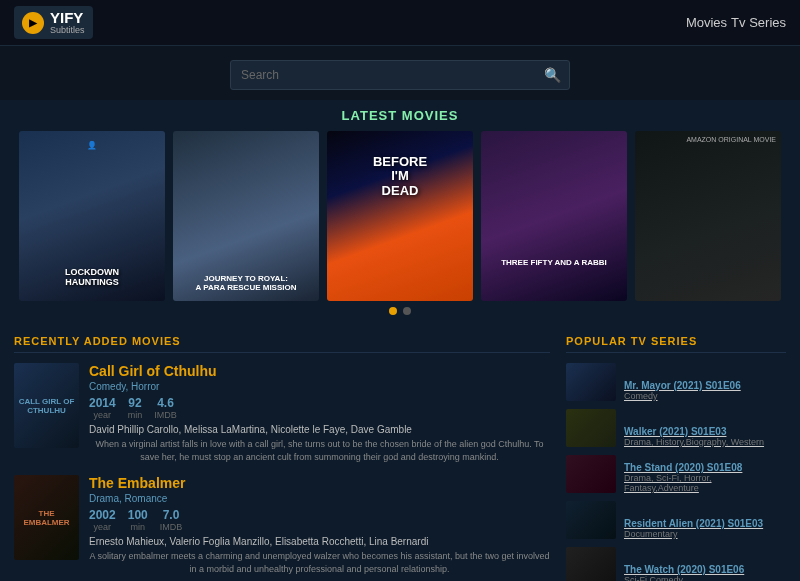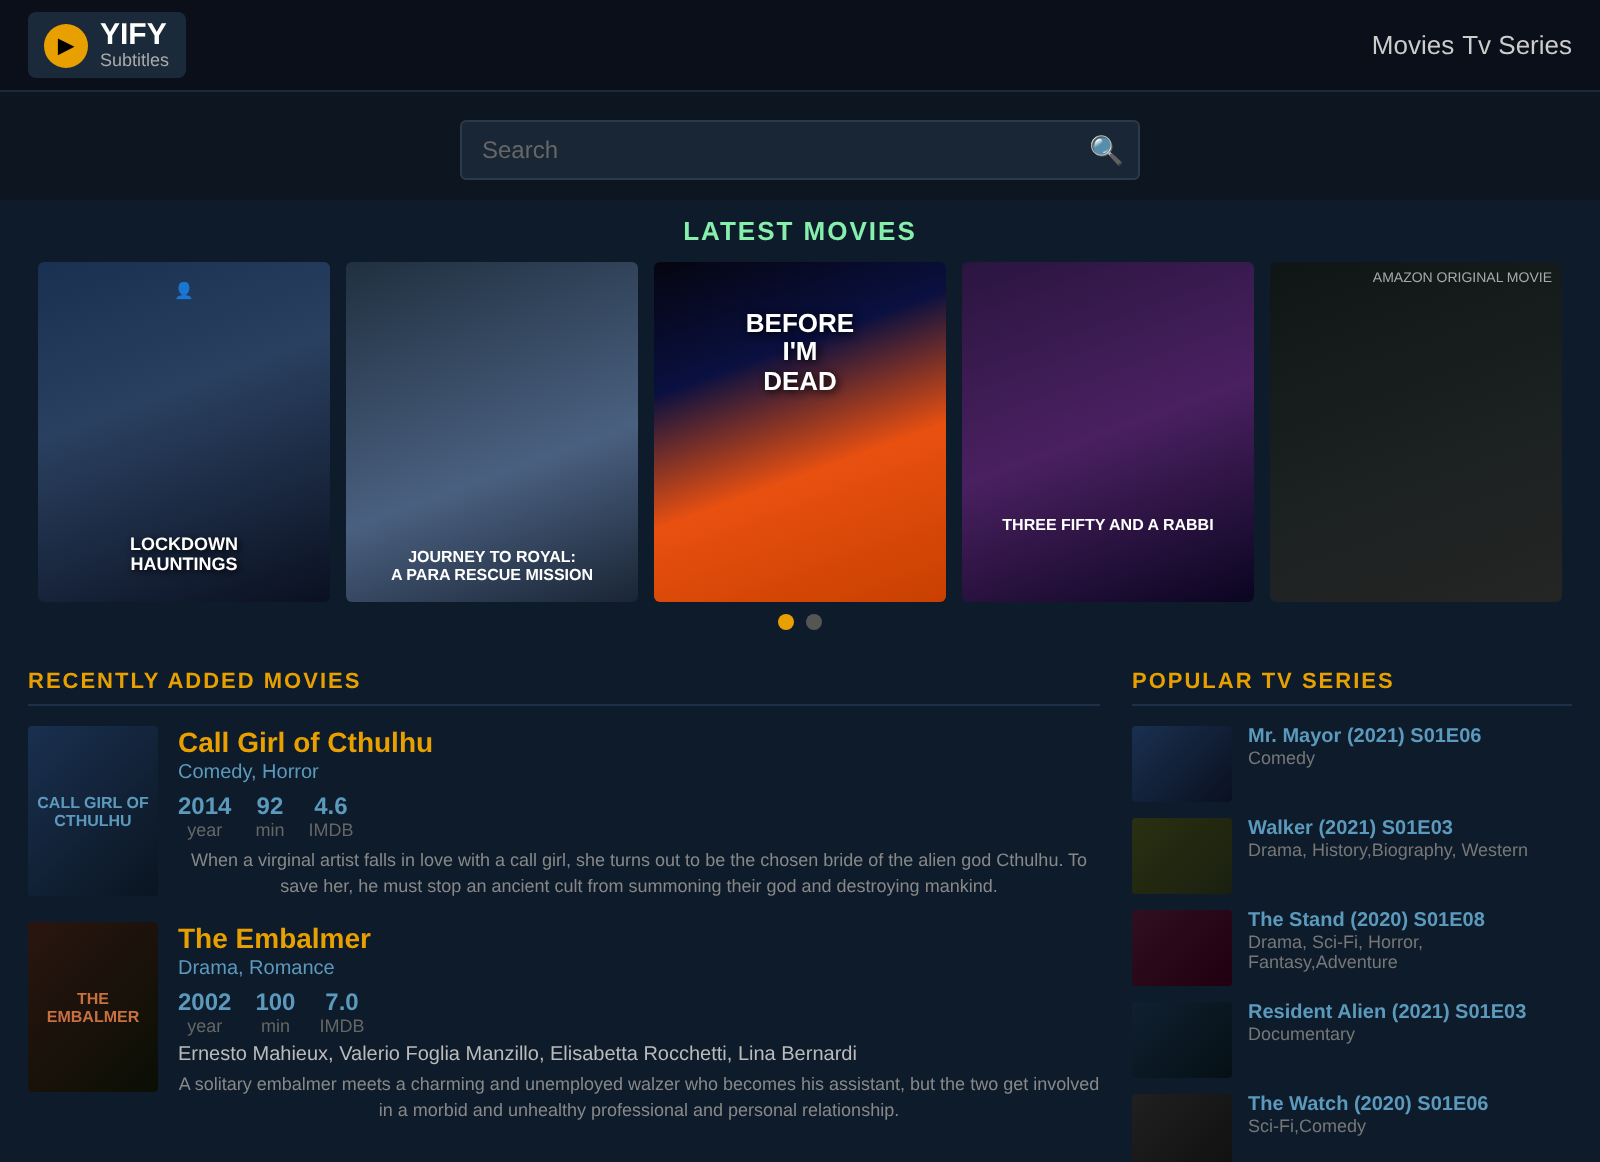--- a/index.html
+++ b/index.html
@@ -177,23 +177,24 @@
 
     
     .sidebar {
       width: 220px;
       flex-shrink: 0;
     }
     .sidebar-section { margin-bottom: 16px; }
     .tv-item {
       display: flex;
       gap: 8px;
-      align-items: flex-start;
+      align-items: flex-end;
       margin-bottom: 8px;
       cursor: pointer;
+      text-decoration: underline;
     }
     .tv-thumb {
       width: 50px;
       height: 38px;
       border-radius: 2px;
       flex-shrink: 0;
       background: #1a2a3a;
       overflow: hidden;
     }
     .tv-info { flex: 1; }
@@ -313,20 +314,21 @@
           </div>
           <div class="meta-item">
             <div class="meta-value">92</div>
             <div class="meta-label">min</div>
           </div>
           <div class="meta-item">
             <div class="meta-value">4.6</div>
             <div class="meta-label">IMDB</div>
           </div>
         </div>
+        <div class="movie-cast">David Phillip Carollo, Melissa LaMartina, Nicolette le Faye, Dave Gamble</div>
         <div class="movie-desc">When a virginal artist falls in love with a call girl, she turns out to be the chosen bride of the alien god Cthulhu. To save her, he must stop an ancient cult from summoning their god and destroying mankind.</div>
       </div>
     </div>
 
     <div class="movie-row">
       <div class="movie-thumb thumb-2">
         <div style="width:100%;height:100%;display:flex;align-items:center;justify-content:center;font-size:8px;color:#c87040;text-align:center;padding:4px;font-weight:bold;">THE EMBALMER</div>
       </div>
       <div class="movie-info">
         <div class="movie-title">The Embalmer</div>

